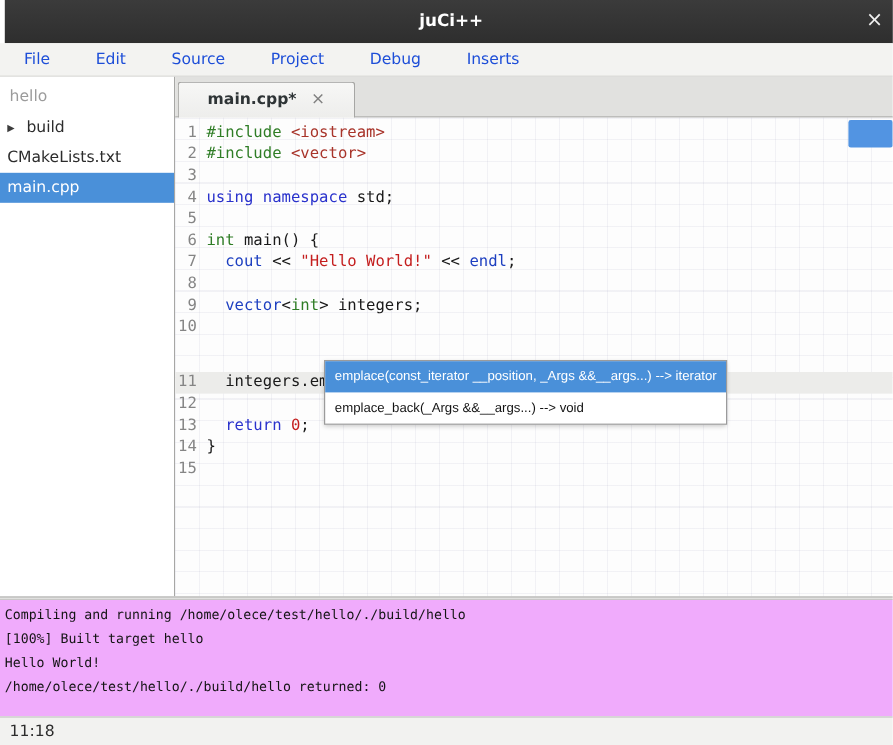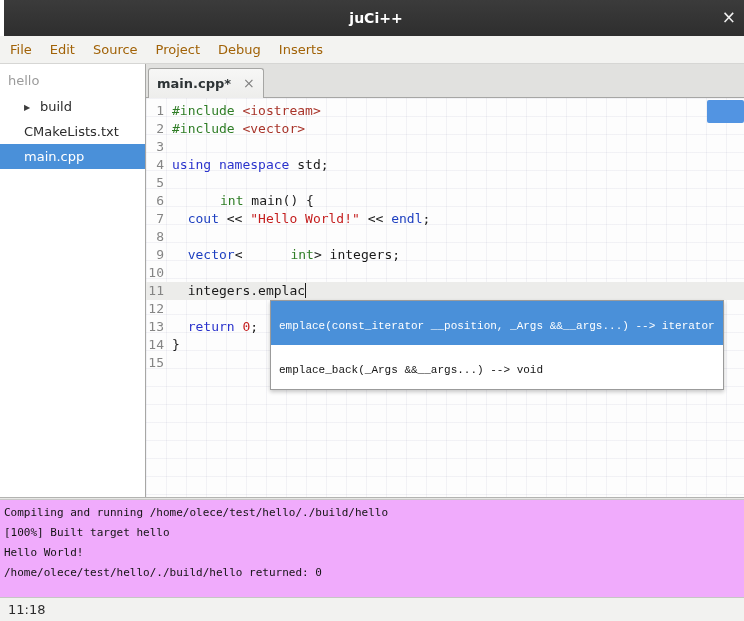--- a/index.html
+++ b/index.html
@@ -25,76 +25,76 @@
     color:#f0f0f0; font-size:17px; cursor:default;
   }
 
   
   .menubar {
     position:absolute; left:0; top:36px; width:744px; height:28px;
     background:#f3f3f1; border-bottom:1px solid #d6d6d4;
     padding-left:1px; white-space:nowrap;
   }
   .menu-item {
-    display:inline-block; padding:0 9px; line-height:27px;
-    font-size:13px; color:#a16207;
+    display:inline-block; padding:0 19px; line-height:27px;
+    font-size:13px; color:#1d4ed8;
   }
 
   
   .sidebar {
     position:absolute; left:0; top:64px; width:146px; height:433px;
     background:#ffffff; border-right:1px solid #a7a7a5;
   }
   .project {
     margin-top:4px; height:26px; line-height:26px; padding-left:8px;
     color:#9b9b9b; font-size:13px;
   }
-  .tree-row { height:25px; line-height:25px; font-size:13px; color:#2c2c2c; padding-left:24px; white-space:nowrap; }
+  .tree-row { height:25px; line-height:25px; font-size:13px; color:#2c2c2c; padding-left:6px; white-space:nowrap; }
   .tree-row.indent { }
   .tree-row.selected { background:var(--accent); color:#ffffff; }
   .expander { display:inline-block; width:16px; font-size:8px; color:#3c3c3c; vertical-align:1px; }
 
   
   .editor-region { position:absolute; left:146px; top:64px; width:598px; height:433px; }
   .tabbar {
     position:absolute; left:0; top:0; right:0; height:34px;
     background:#e1e1df; border-bottom:1px solid #a6a6a4;
   }
   .tab {
     position:absolute; left:2px; top:4px; height:40px;
     background:linear-gradient(#f7f7f6,#eaeae8);
     border:1px solid #a6a6a4; border-bottom:none;
     border-radius:3px 3px 0 0;
-    padding:0 8px; line-height:28px; font-size:13px; font-weight:bold; color:#2e3436;
+    padding:0 24px; line-height:28px; font-size:13px; font-weight:bold; color:#2e3436;
     white-space:nowrap;
   }
   .tab-close { margin-left:12px; color:#808080; font-weight:normal; font-size:14px; }
 
   .editor {
     position:absolute; left:0; top:34px; right:0; bottom:0;
     background-color:#fdfdfd;
     background-image:
       repeating-linear-gradient(to right,  rgba(90,90,140,0.07) 0 1px, transparent 1px 20px),
       repeating-linear-gradient(to bottom, rgba(90,90,140,0.07) 0 1px, transparent 1px 18px);
     overflow:hidden;
   }
   #code { position:absolute; left:0; top:4px; right:0; }
   .code-row {
     display:flex; height:18px; line-height:18px;
     font-family:"DejaVu Sans Mono","Liberation Mono",monospace; font-size:13px;
   }
-  .code-row.current { background:var(--current_line); }
+  .code-row.current { background:var(--current_line);margin-top:28px; }
   .gutter { flex:none; width:26px; padding-right:8px; text-align:right; color:#858585; }
   .code-text { white-space:pre; color:#1a1a1a; }
   .c-plain { color:#1a1a1a; }
   .c-prep  { color:var(--syntax_preprocessor); }
   .c-inc   { color:var(--syntax_include); }
   .c-kw    { color:var(--syntax_keyword); }
   .c-std   { color:var(--syntax_stdlib); }
-  .c-type  { color:var(--syntax_type);margin-left:48px; }
+  .c-type  { color:var(--syntax_type); }
   .c-str   { color:var(--syntax_string); }
   .c-num   { color:var(--syntax_number); }
   .cursor  { display:inline-block; width:1px; height:15px; background:#1a1a1a; vertical-align:-3px; }
 
   .scroll-thumb {
     position:absolute; right:0; top:2px; width:37px; height:23px;
     background:var(--scrollbar); border-radius:2px;
   }
 
   .tooltip {
@@ -102,22 +102,22 @@
     background:var(--tooltip_bg); border:1px solid #bdb575;
     padding:1px 7px 2px 7px; font-size:13px; font-weight:600; color:#141414;
     white-space:nowrap; z-index:5;
   }
   .completion {
     position:absolute; left:124px; top:202px;
     background:#ffffff; border:1px solid #9b9b9b;
     box-shadow:0 2px 4px rgba(0,0,0,0.22); z-index:6;
   }
   .completion-row {
-    height:44px; line-height:26px; padding:12px 8px;
-    font-family:Liberation Mono, monospace; font-size:11px;
+    height:26px; line-height:26px; padding:0 8px;
+    font-family:Liberation Sans, sans-serif; font-size:11px;
     color:#141414; white-space:nowrap;
   }
   .completion-row.selected { background:var(--accent); color:#ffffff; }
 
   
   .splitter {
     position:absolute; left:0; top:497px; width:744px; height:3px;
     background:#e7e7e5; border-top:1px solid #b3b3b1; border-bottom:1px solid #c8c8c6;
   }
   .output {

